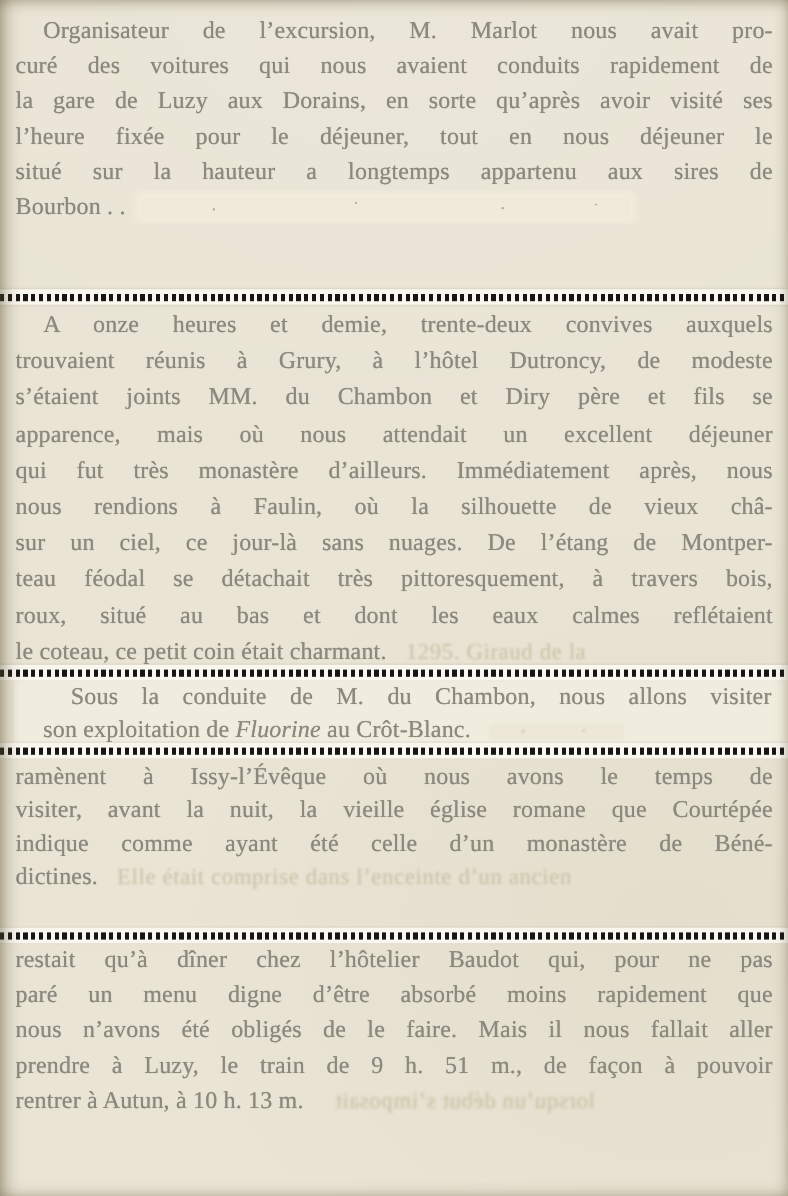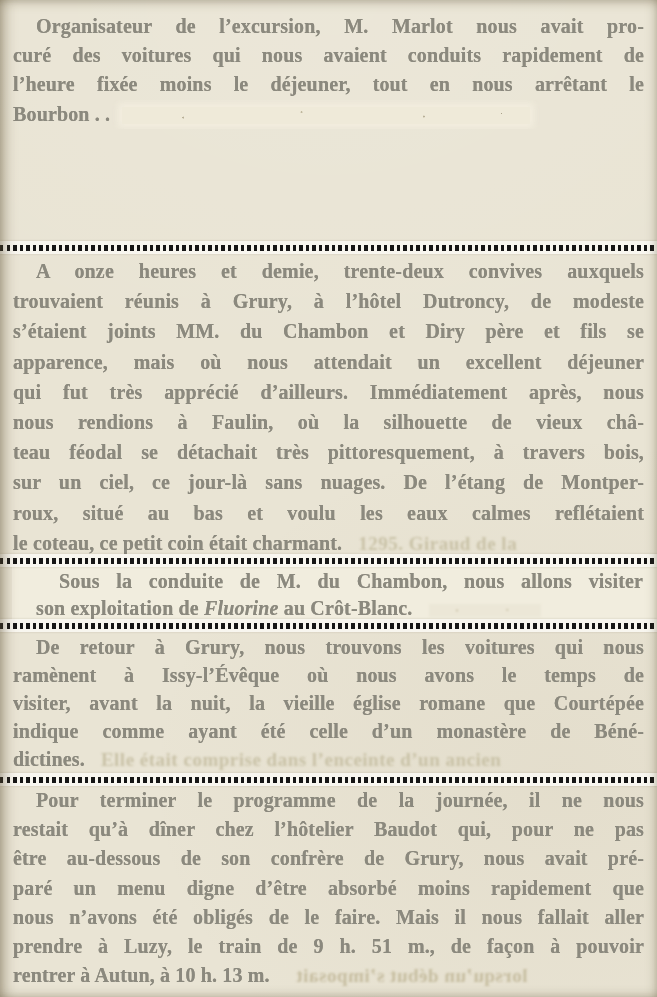--- a/index.html
+++ b/index.html
@@ -17,21 +17,21 @@
   }
   .vignette {
     position: absolute; inset: 0; pointer-events: none; z-index: 40;
     box-shadow:
       inset 11px 0 14px -8px rgba(96,84,55,.55),
       inset -8px 0 12px -8px rgba(96,84,55,.40),
       inset 0 9px 12px -8px rgba(96,84,55,.38),
       inset 0 -8px 12px -8px rgba(96,84,55,.30);
   }
   
-  .para { position: absolute; left: 13px; right: 13px; z-index: 10; font-weight: bold; }
+  .para { position: absolute; left: 13px; right: 13px; z-index: 10; }
   .line {
     height: var(--lh); line-height: var(--lh);
     font-size: 20px; letter-spacing: .15px;
     text-align: justify; text-align-last: justify;
     overflow: hidden; white-space: nowrap;
     position: relative;
     text-shadow: 0 0 .6px rgba(125,122,110,.75);
   }
   .line.first { text-indent: 23px; }
   .line.last  { text-align-last: left; }
@@ -88,62 +88,61 @@
   }
 </style>
 </head>
 <body>
 
 <div class="page">
   <div id="blocks">
       <div class="para" id="p1">
         <div class="line first"><span class="">Organisateur de l’excursion, M. Marlot nous avait pro-</span></div>
         <div class="line"><span class="">curé des voitures qui nous avaient conduits rapidement de</span></div>
-        <div class="line"><span class="">l’heure fixée moins le déjeuner, tout en nous arrêtant le</span></div>
+        <div class="line"><span class="">la gare de Luzy aux Dorains, en sorte qu’après avoir visité ses</span></div>
+        <div class="line"><span class="">l’heure fixée pour le déjeuner, tout en nous déjeuner le</span></div>
+        <div class="line"><span class="">situé sur la hauteur a longtemps appartenu aux sires de</span></div>
         <div class="line last"><span class="">Bourbon . .</span><span class="erase"></span></div>
       </div>
       <div class="sep" id="sep1">
         <div class="dots"></div>
       </div>
       <div class="para" id="p2">
         <div class="line first"><span class="">A onze heures et demie, trente-deux convives auxquels</span></div>
         <div class="line"><span class="">trouvaient réunis à Grury, à l’hôtel Dutroncy, de modeste</span></div>
         <div class="line"><span class="">s’étaient joints MM. du Chambon et Diry père et fils se</span></div>
         <div class="line"><span class="">apparence, mais où nous attendait un excellent déjeuner</span></div>
-        <div class="line"><span class="">qui fut très apprécié d’ailleurs. Immédiatement après, nous</span></div>
+        <div class="line"><span class="">qui fut très monastère d’ailleurs. Immédiatement après, nous</span></div>
         <div class="line"><span class="">nous rendions à Faulin, où la silhouette de vieux châ-</span></div>
+        <div class="line"><span class="">sur un ciel, ce jour-là sans nuages. De l’étang de Montper-</span></div>
         <div class="line"><span class="">teau féodal se détachait très pittoresquement, à travers bois,</span></div>
-        <div class="line"><span class="">sur un ciel, ce jour-là sans nuages. De l’étang de Montper-</span></div>
-        <div class="line"><span class="">roux, situé au bas et voulu les eaux calmes reflétaient</span></div>
+        <div class="line"><span class="">roux, situé au bas et dont les eaux calmes reflétaient</span></div>
         <div class="line last"><span class="">le coteau, ce petit coin était charmant.</span><span class="ghost">1295. Giraud de la</span></div>
       </div>
       <div class="sep" id="sep2">
         <div class="dots"></div>
       </div>
       <div class="para" id="p3">
         <div class="line first"><span class="">Sous la conduite de M. du Chambon, nous allons visiter</span></div>
         <div class="line last"><span class="">son exploitation de </span><em class="it">Fluorine</em><span class=""> au Crôt-Blanc.</span><span class="smudge"></span></div>
       </div>
       <div class="sep" id="sep3">
         <div class="dots"></div>
       </div>
       <div class="para" id="p4">
-        <div class="line first"><span class="">De retour à Grury, nous trouvons les voitures qui nous</span></div>
         <div class="line"><span class="">ramènent à Issy-l’Évêque où nous avons le temps de</span></div>
         <div class="line"><span class="">visiter, avant la nuit, la vieille église romane que Courtépée</span></div>
         <div class="line"><span class="">indique comme ayant été celle d’un monastère de Béné-</span></div>
         <div class="line last"><span class="">dictines.</span><span class="ghost">Elle était comprise dans l’enceinte d’un ancien</span></div>
       </div>
       <div class="sep" id="sep4">
         <div class="dots"></div>
       </div>
       <div class="para" id="p5">
-        <div class="line first"><span class="">Pour terminer le programme de la journée, il ne nous</span></div>
         <div class="line"><span class="">restait qu’à dîner chez l’hôtelier Baudot qui, pour ne pas</span></div>
-        <div class="line"><span class="">être au-dessous de son confrère de Grury, nous avait pré-</span></div>
         <div class="line"><span class="">paré un menu digne d’être absorbé moins rapidement que</span></div>
         <div class="line"><span class="">nous n’avons été obligés de le faire. Mais il nous fallait aller</span></div>
         <div class="line"><span class="">prendre à Luzy, le train de 9 h. 51 m., de façon à pouvoir</span></div>
         <div class="line last"><span class="">rentrer à Autun, à 10 h. 13 m.</span><span class="ghost-mirror">lorsqu’un début s’imposait</span></div>
       </div>
     </div>
   <div class="vignette"></div>
 </div>
 
 </body></html>

